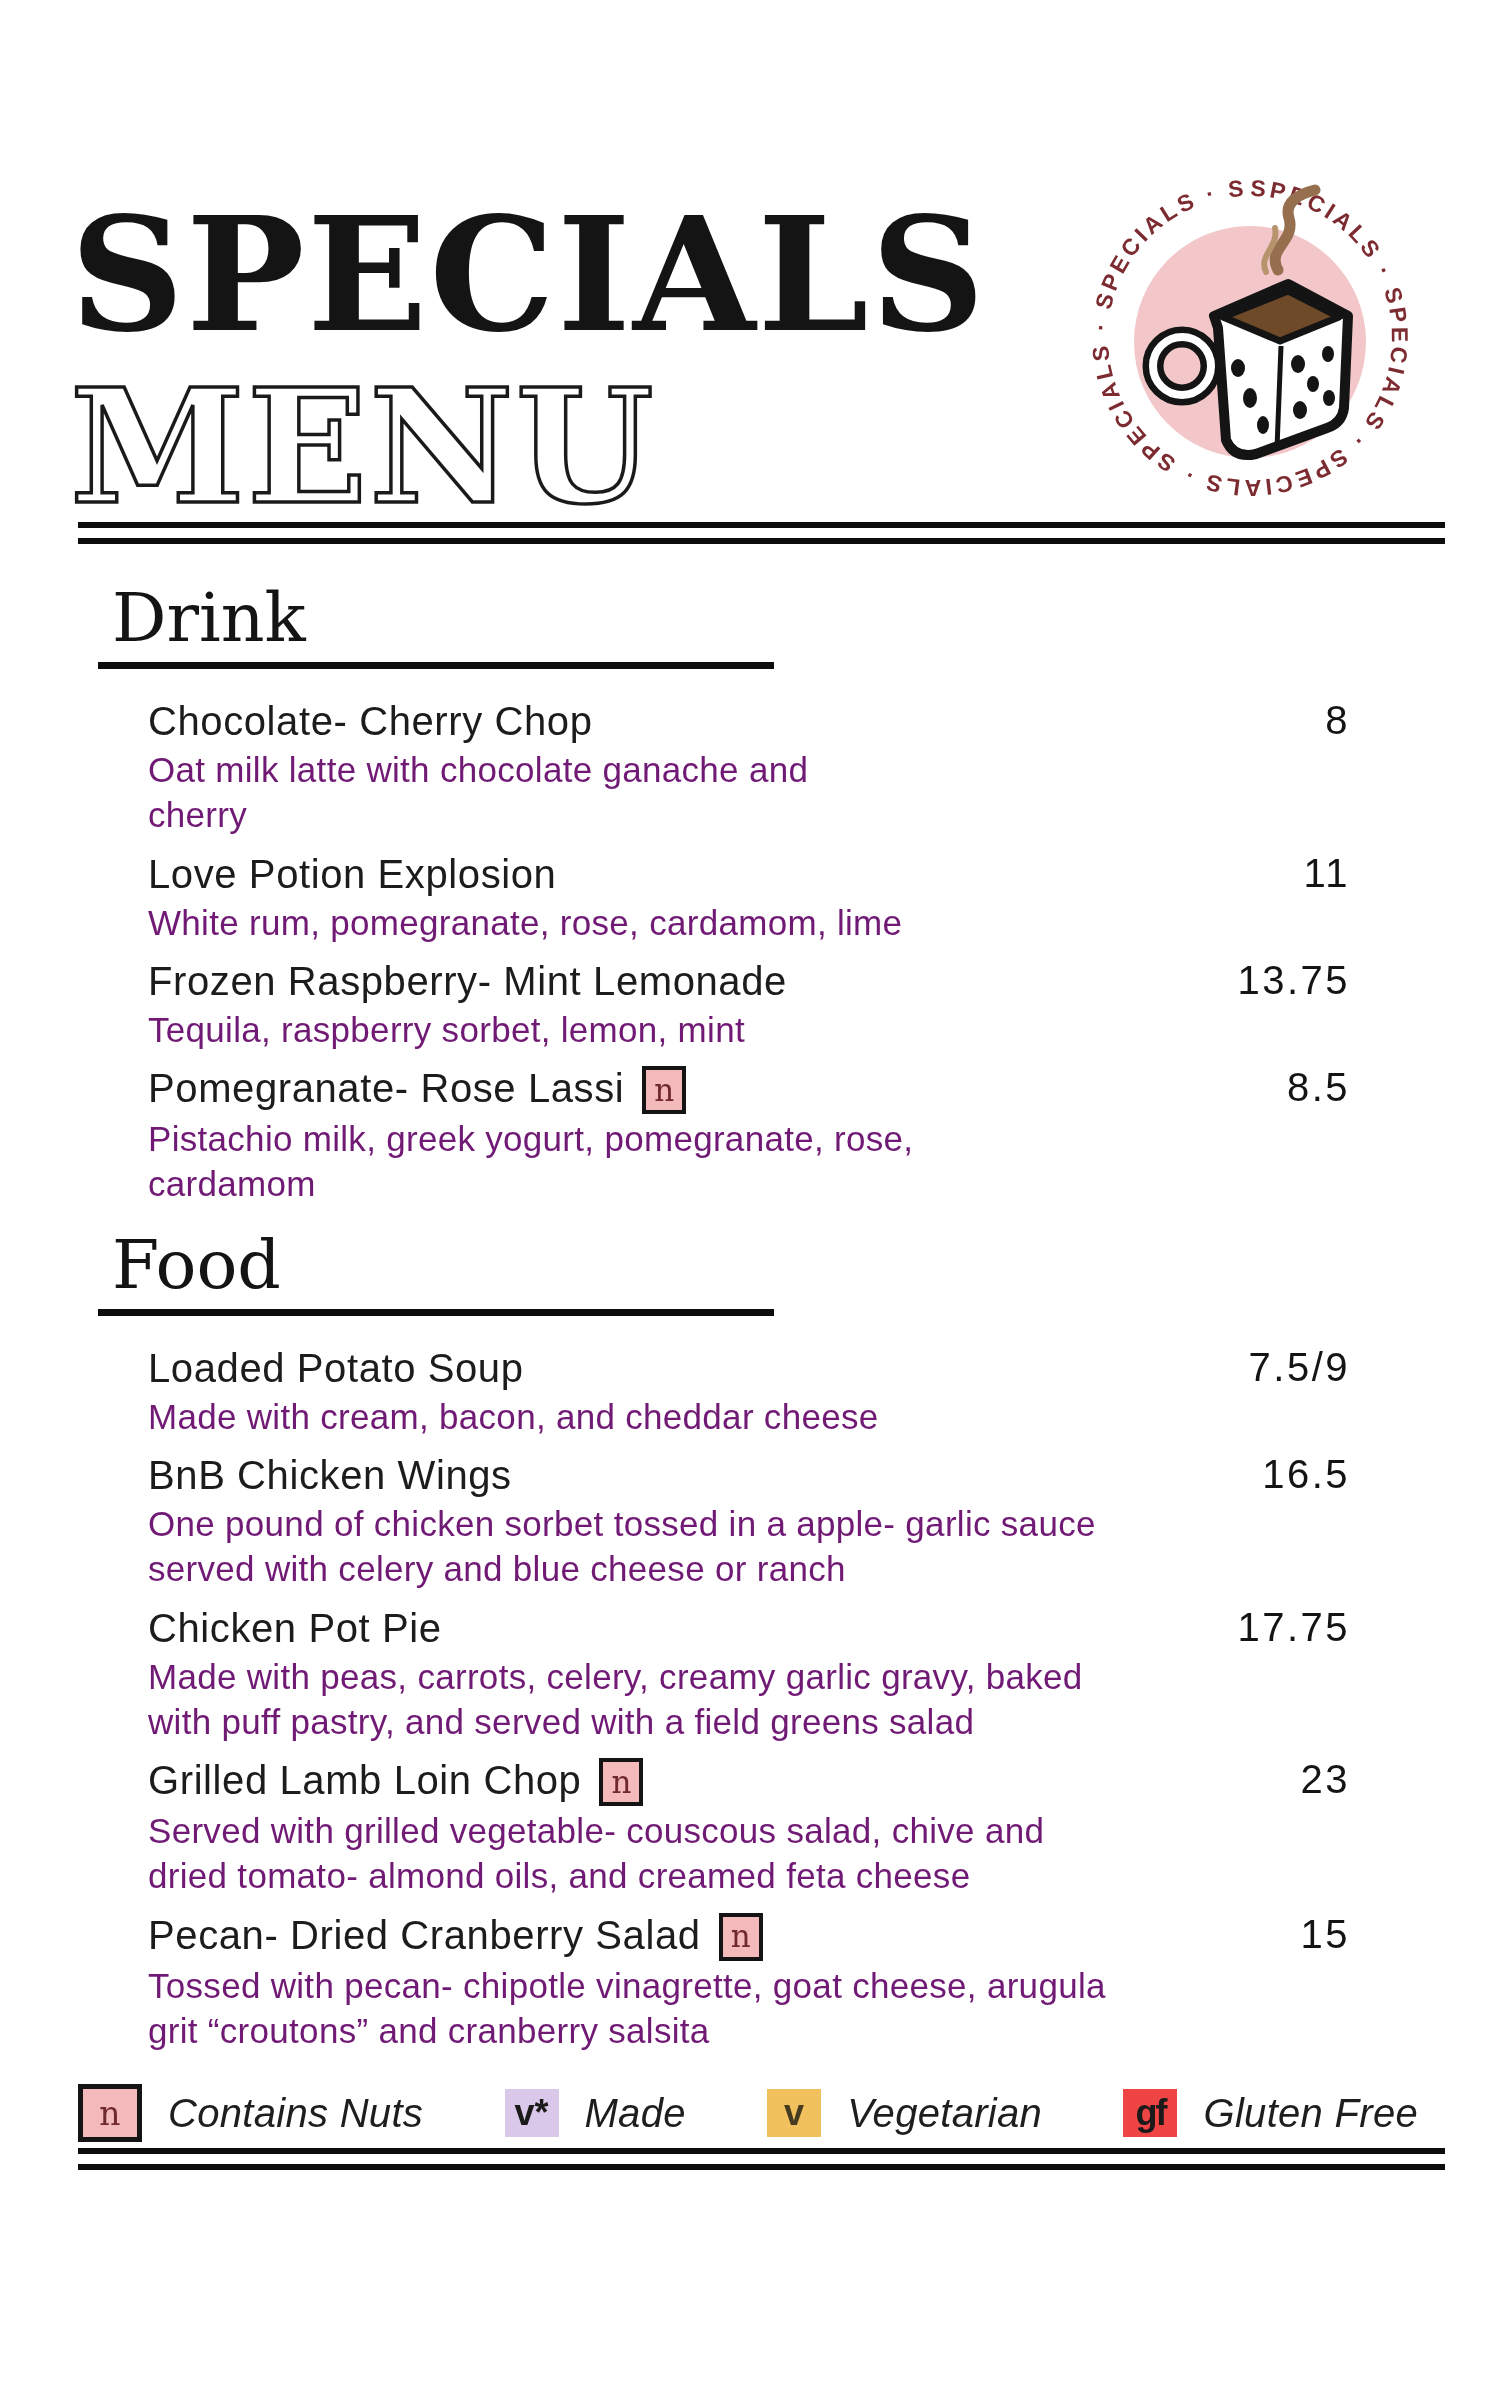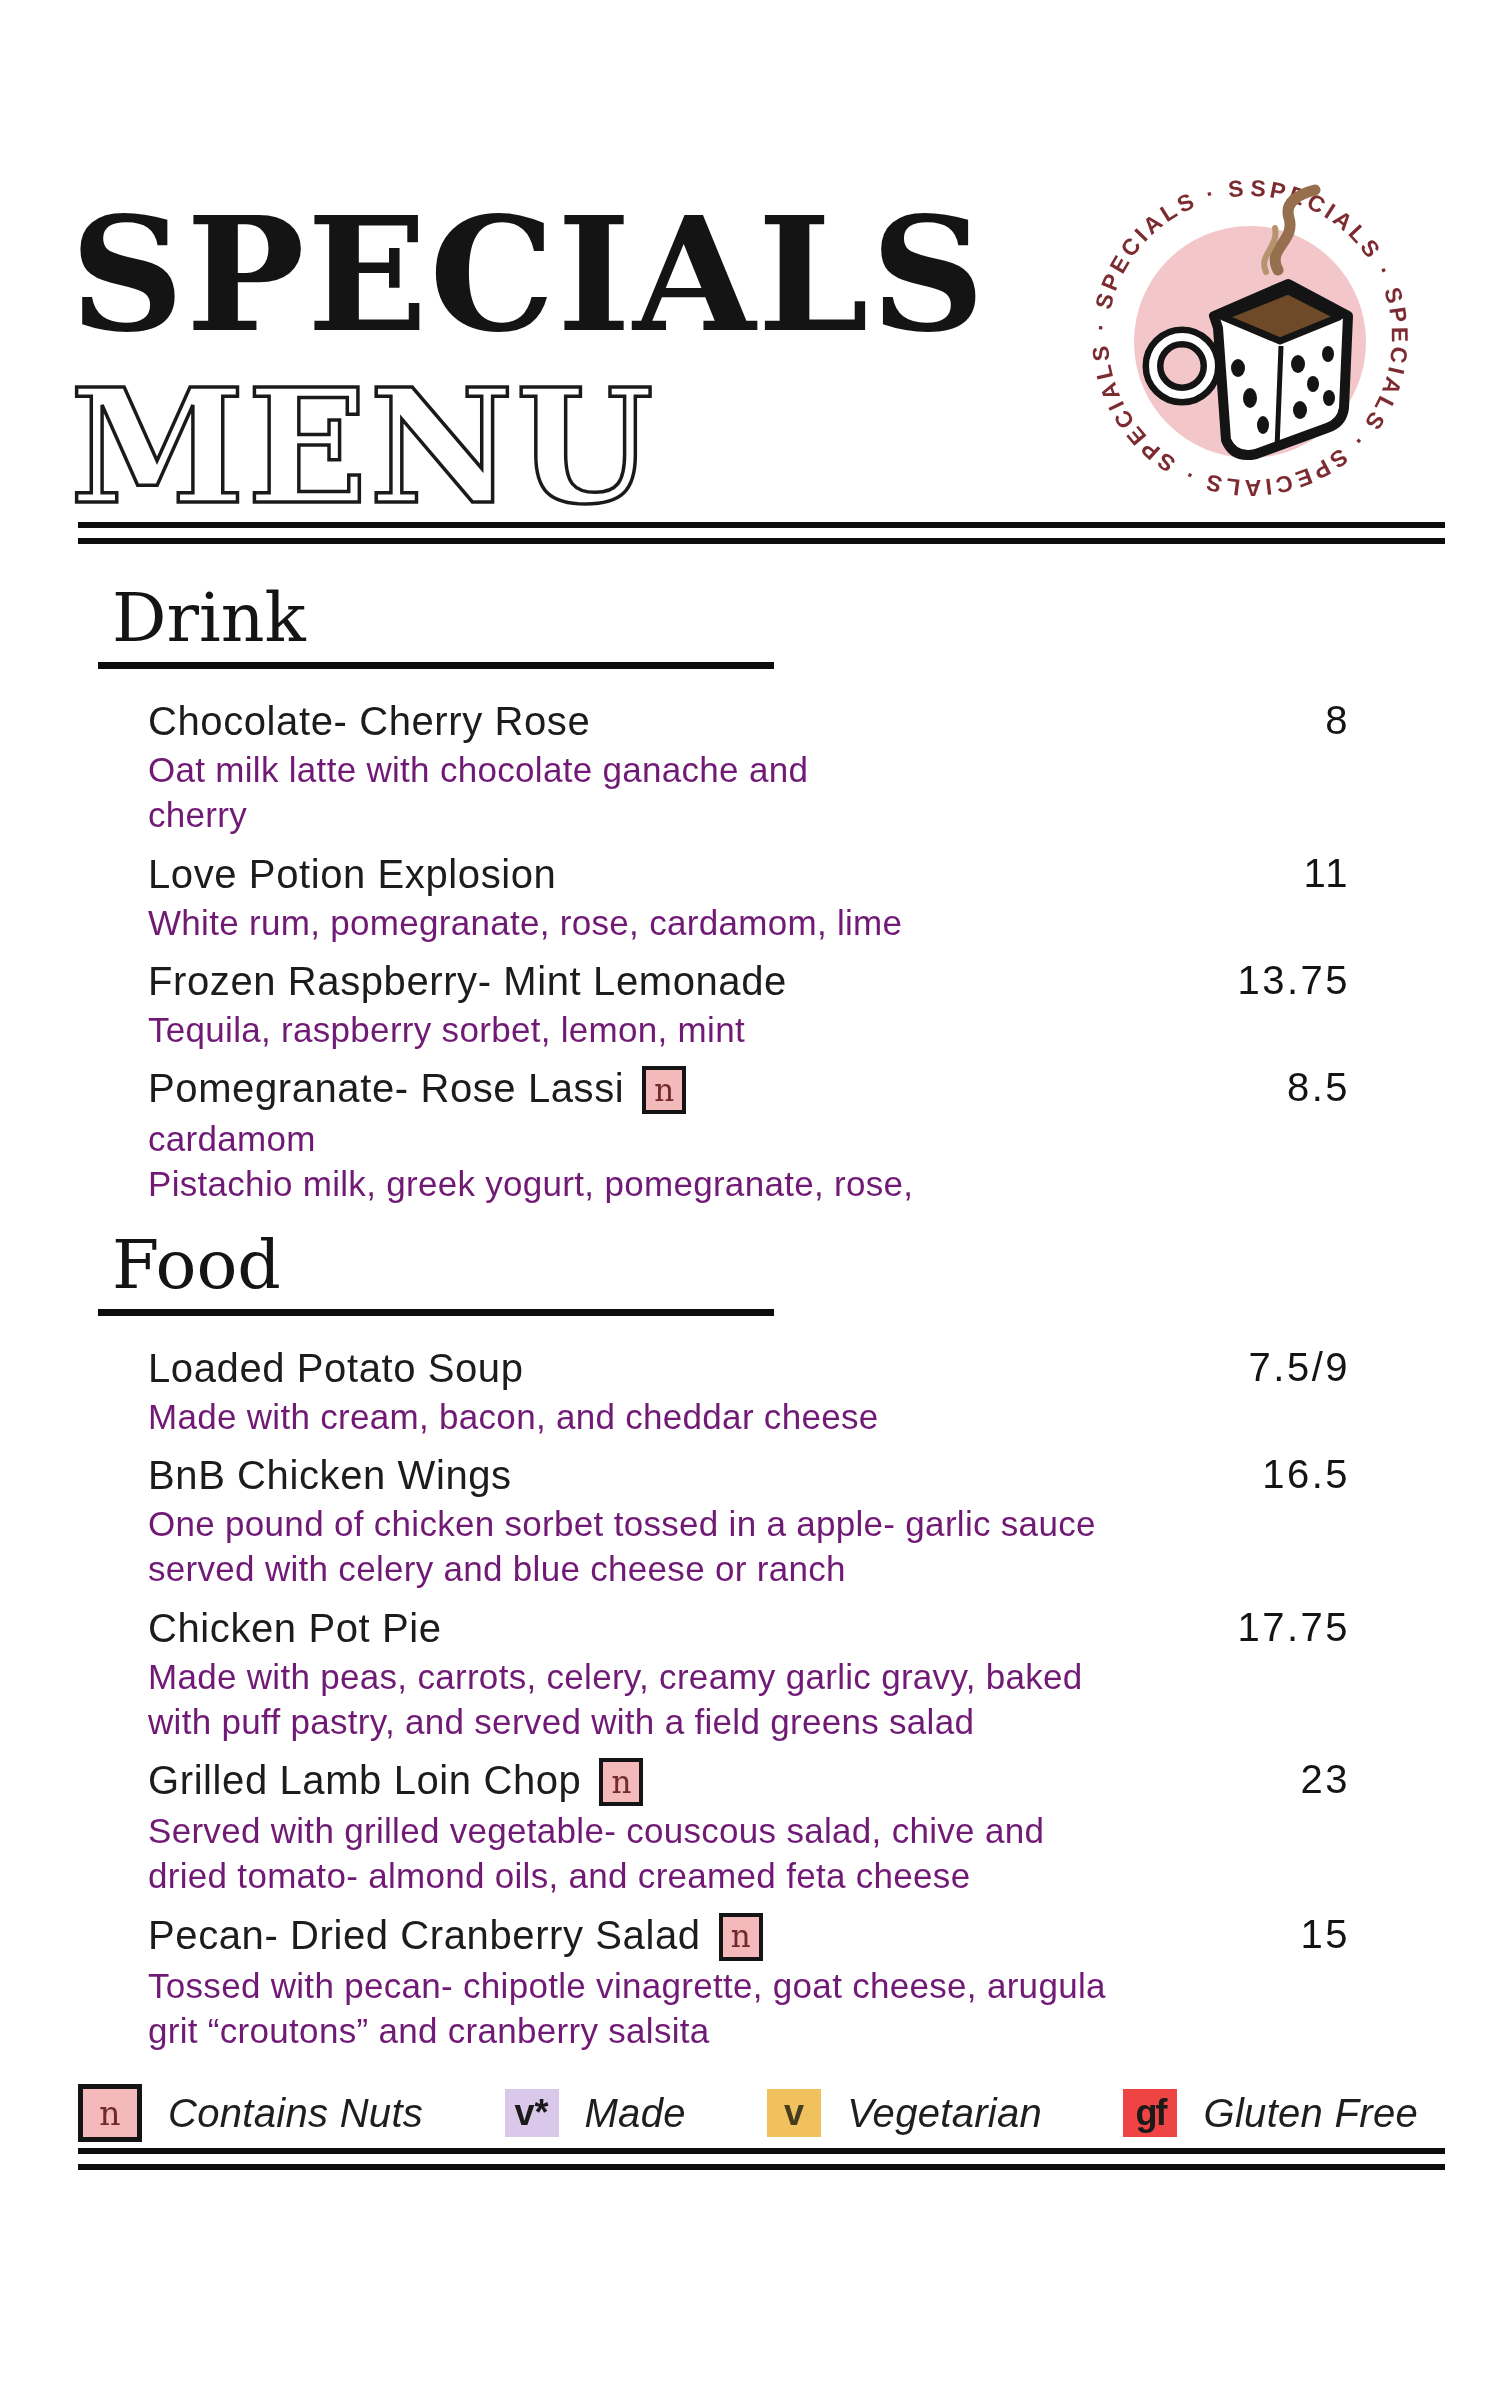--- a/index.html
+++ b/index.html
@@ -111,21 +111,21 @@
 
   <div class="content">
 
     <div class="section">
       <h2 class="section-title">Drink</h2>
       <div class="section-rule"></div>
       <div class="items">
 
         <div class="menu-item">
           <div class="item-head">
-            <span class="item-name">Chocolate- Cherry Rose</span>
+            <span class="item-name">Chocolate- Cherry Chop</span>
             <span class="item-price">8</span>
           </div>
           <div class="item-desc">Oat milk latte with chocolate ganache and</div>
           <div class="item-desc">cherry</div>
         </div>
 
         <div class="menu-item">
           <div class="item-head">
             <span class="item-name">Love Potion Explosion</span>
             <span class="item-price">11</span>
@@ -140,22 +140,22 @@
           </div>
           <div class="item-desc">Tequila, raspberry sorbet, lemon, mint</div>
         </div>
 
         <div class="menu-item">
           <div class="item-head">
             <span class="item-name">Pomegranate- Rose Lassi</span>
             <span class="nut-badge">n</span>
             <span class="item-price">8.5</span>
           </div>
+          <div class="item-desc">Pistachio milk, greek yogurt, pomegranate, rose,</div>
           <div class="item-desc">cardamom</div>
-          <div class="item-desc">Pistachio milk, greek yogurt, pomegranate, rose,</div>
         </div>
 
       </div>
     </div>
 
     <div class="section">
       <h2 class="section-title">Food</h2>
       <div class="section-rule"></div>
       <div class="items">
 

